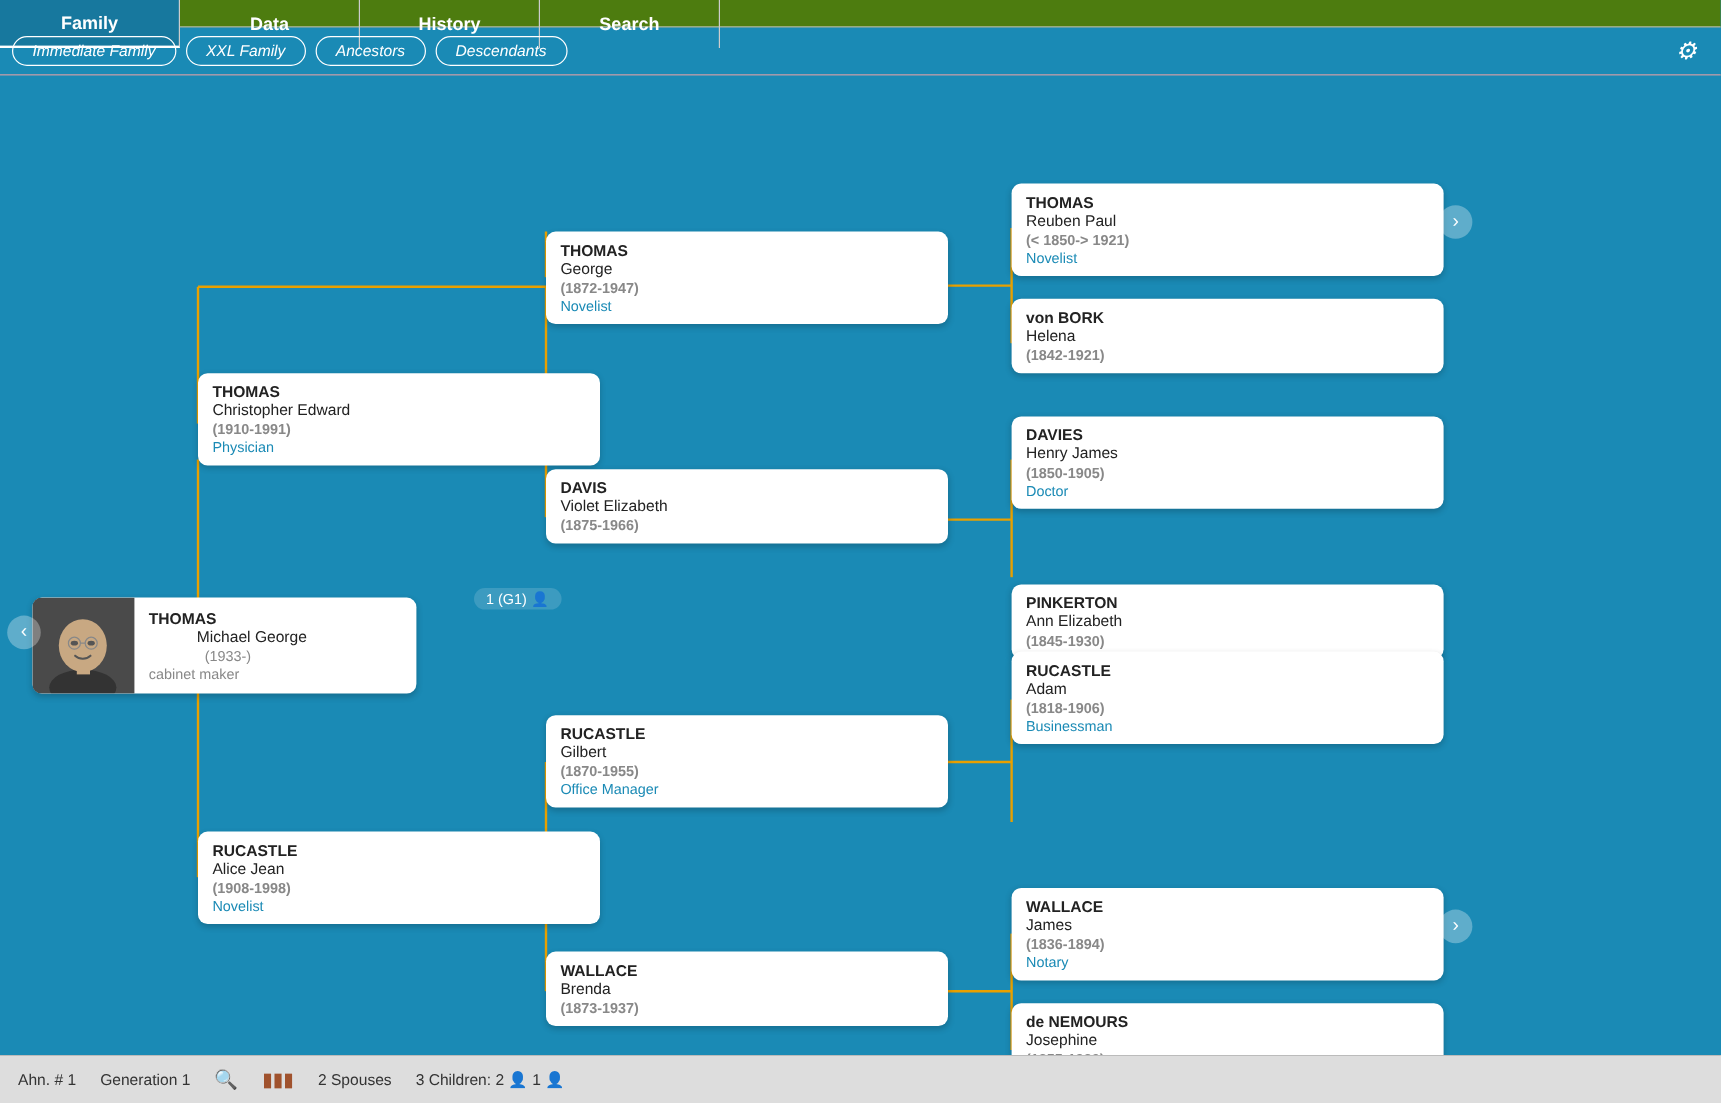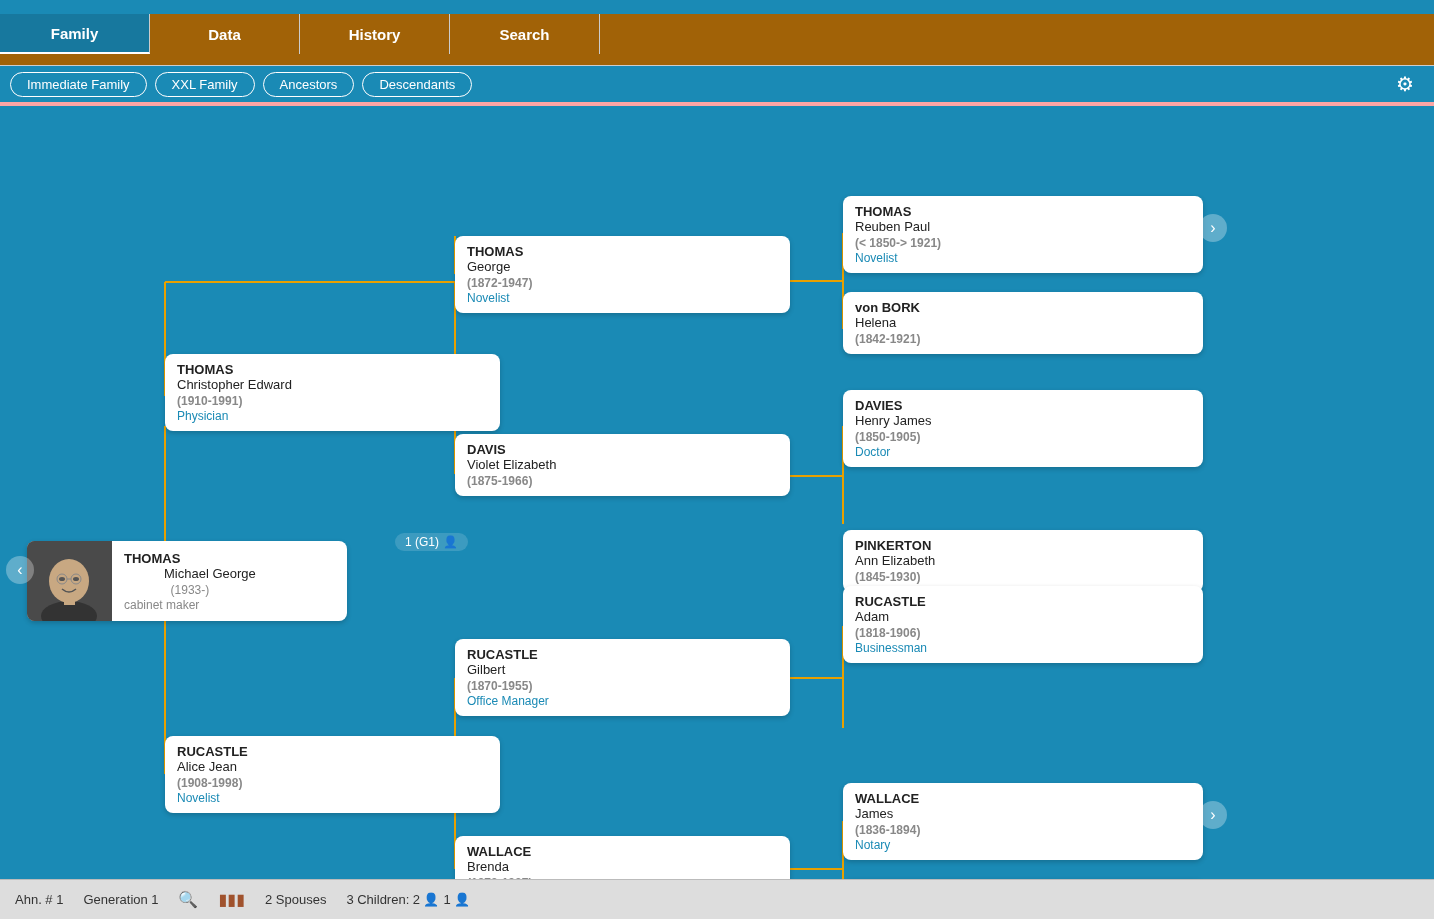--- a/index.html
+++ b/index.html
@@ -1,24 +1,23 @@
 <!DOCTYPE html>
 <html><head>
   <meta charset="utf-8">
   <style>
     * { box-sizing: border-box; margin: 0; padding: 0; }
     body { font-family: Arial, sans-serif; background: #1a8ab5; width: 1434px; height: 919px; overflow: hidden; }
 
     
     .top-tabs {
       display: flex;
-      background: #a16207;
+      background: #4d7c0f;
       border-bottom: 1px solid #ccc;
-      height: 52px;
-      margin-top: 14px;
+      height: 23px;
     }
     .top-tab {
       padding: 0 30px;
       height: 40px;
       display: flex;
       align-items: center;
       justify-content: center;
       cursor: pointer;
       font-size: 15px;
       font-weight: bold;
@@ -32,21 +31,22 @@
     }
 
     
     .sub-tabs {
       display: flex;
       background: #1a8ab5;
       padding: 6px 10px;
       gap: 8px;
       height: 40px;
       align-items: center;
-      border-bottom: 4px solid #fca5a5;
+      border-bottom: 1px solid #fca5a5;
+      font-style: italic;
     }
     .sub-tab {
       padding: 4px 16px;
       border: 1px solid white;
       border-radius: 14px;
       color: white;
       font-size: 13px;
       cursor: pointer;
       background: transparent;
       white-space: nowrap;

